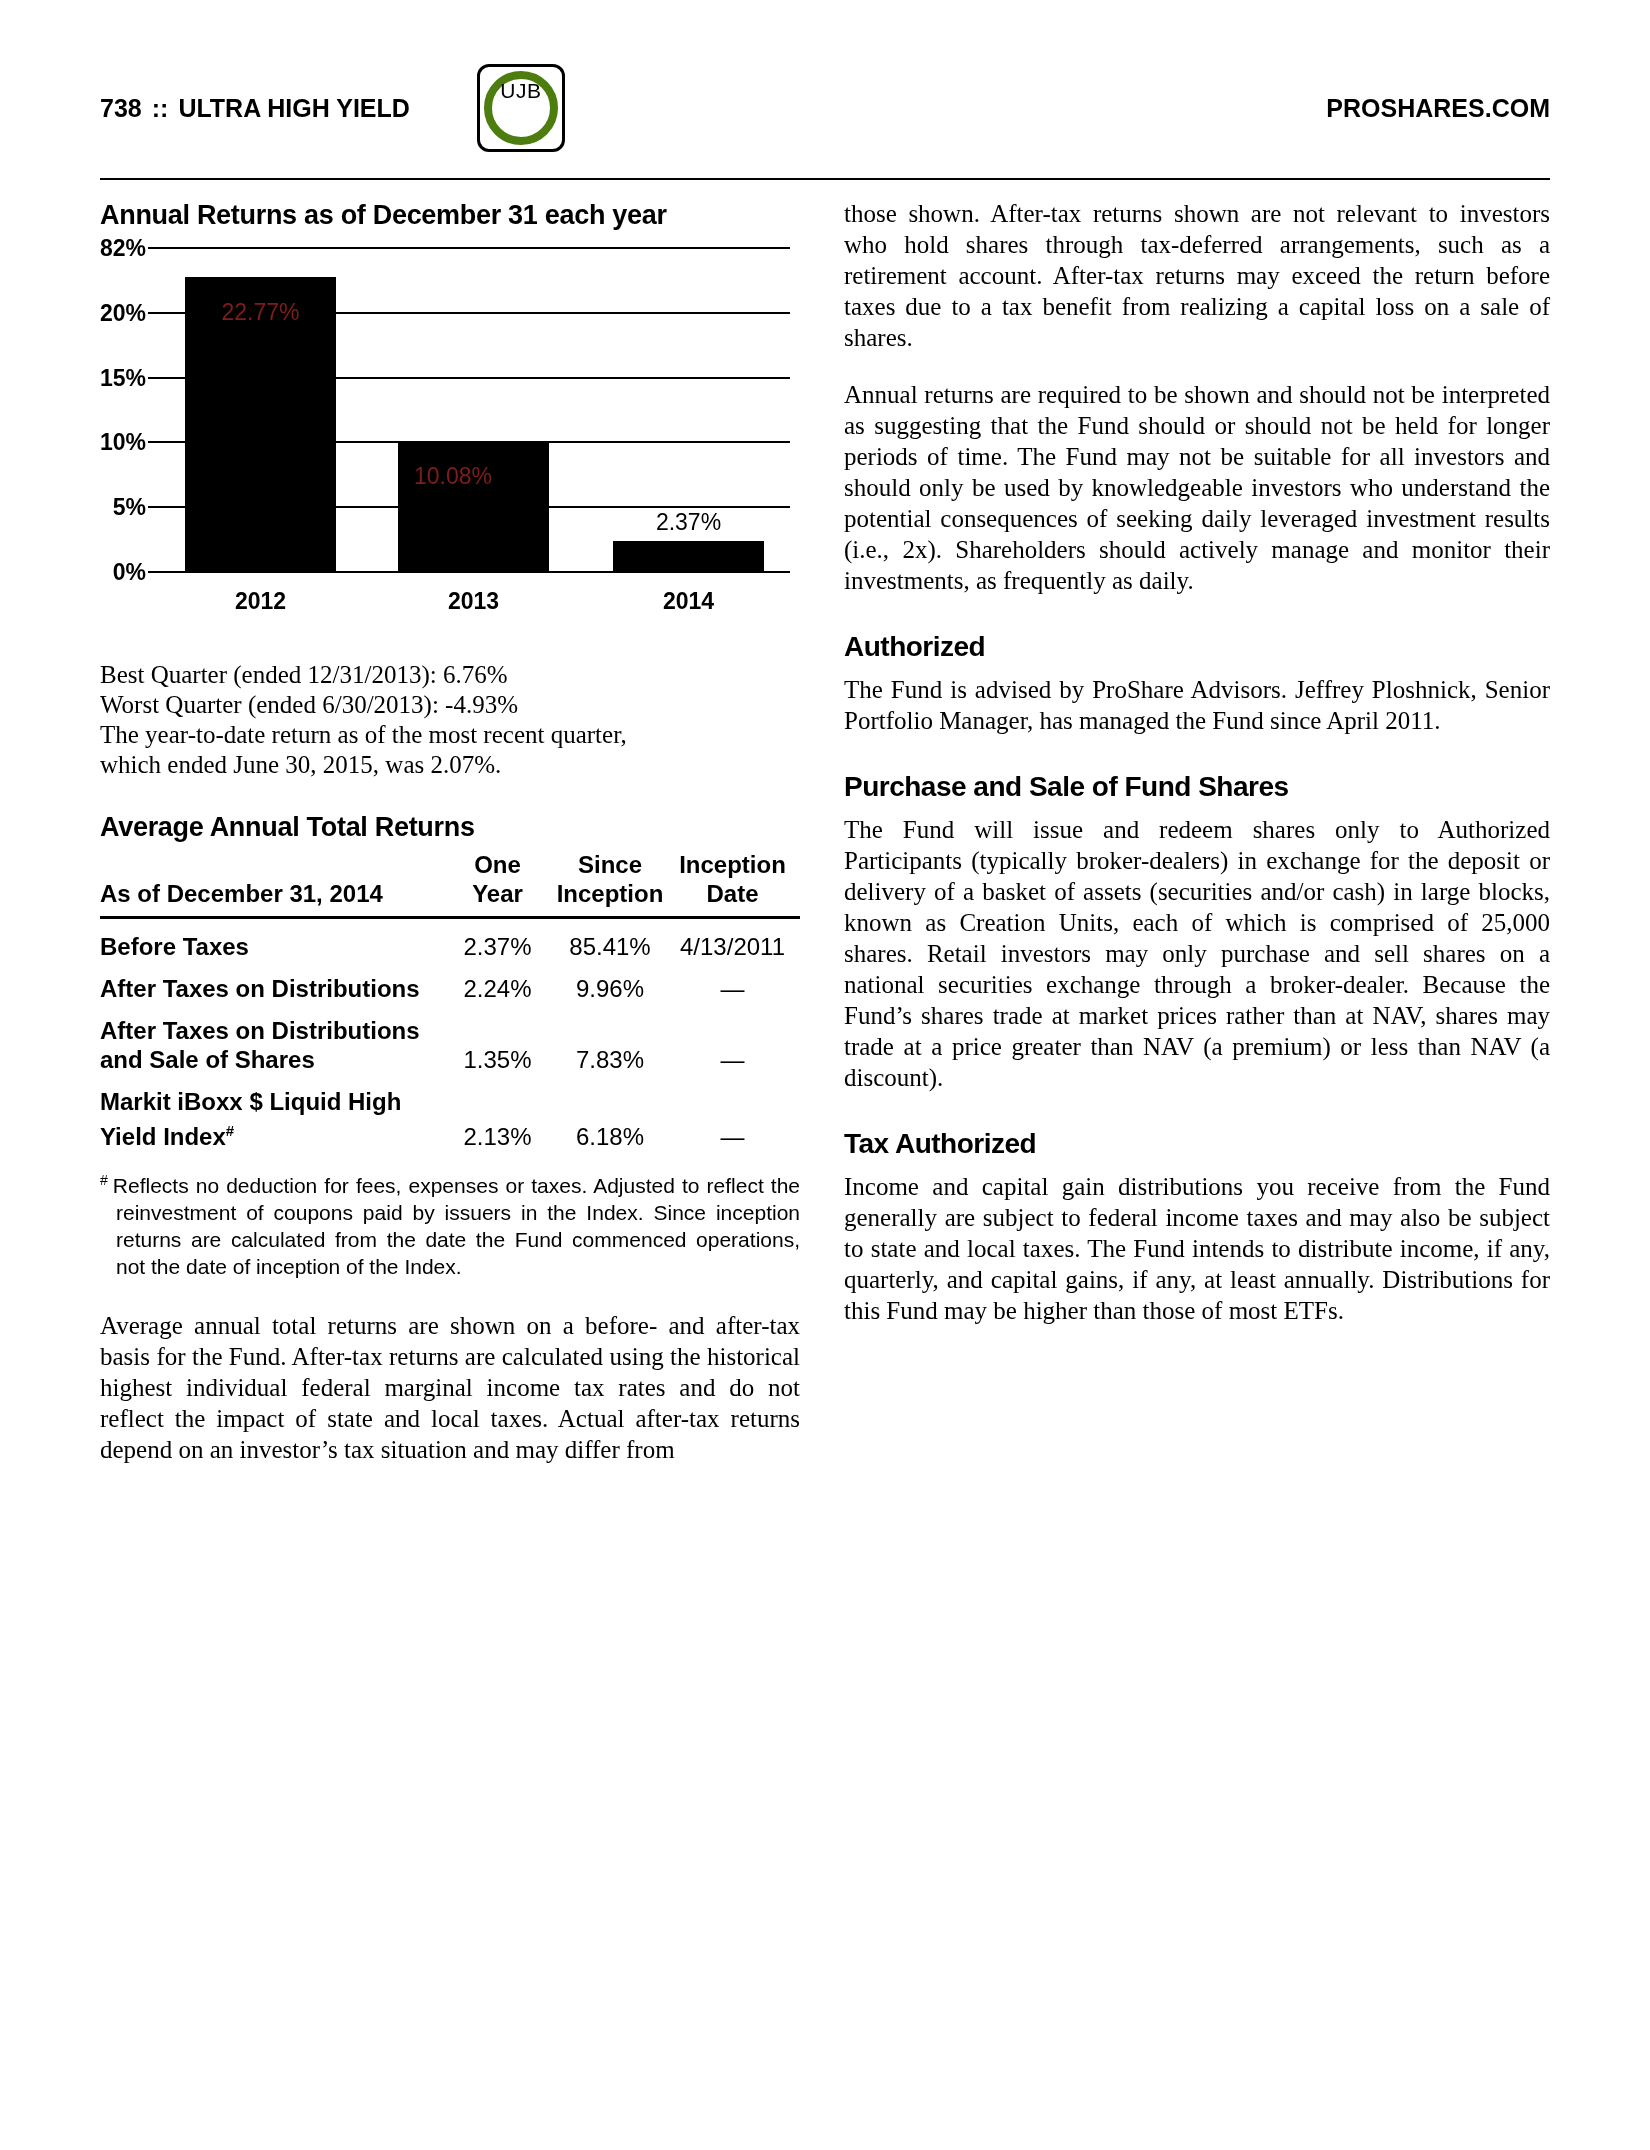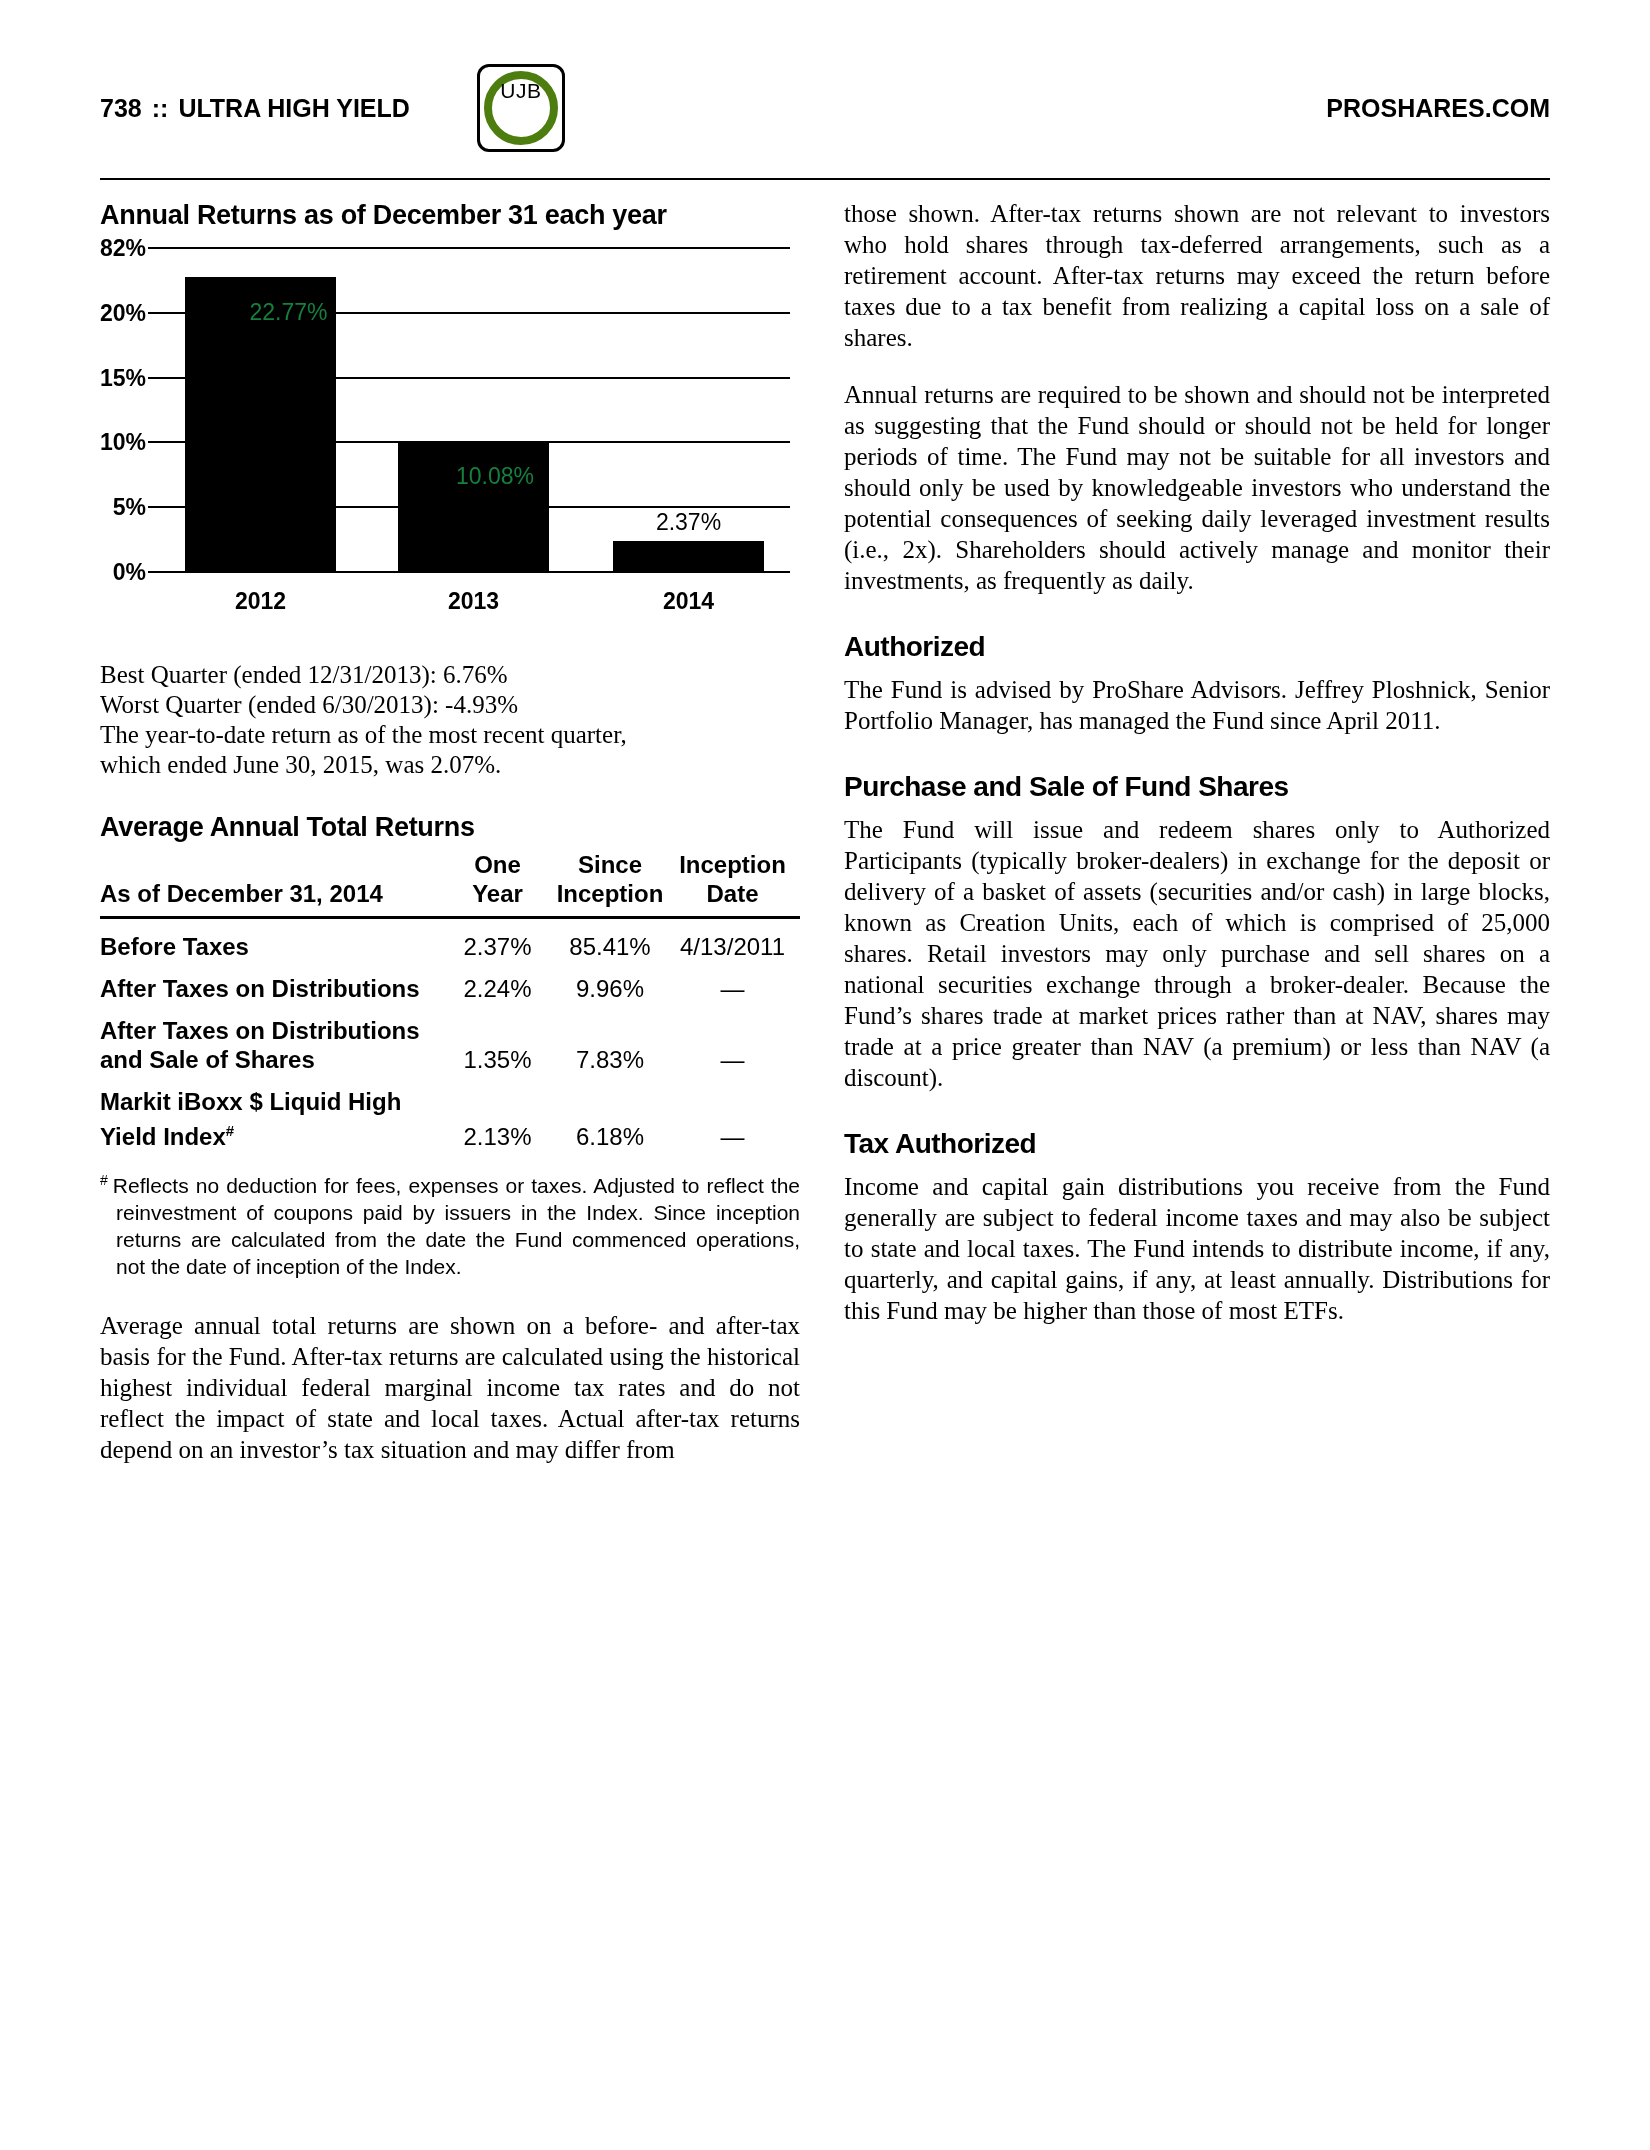--- a/index.html
+++ b/index.html
@@ -63,21 +63,21 @@
     font-family: "Liberation Sans", sans-serif;
   }
   .ytick {
     position: absolute; left: 0; width: 46px;
     text-align: right; font-weight: bold;
     font-size: 23px; line-height: 30px;
   }
   .gridline { position: absolute; left: 48px; width: 642px; height: 2px; background: #000; z-index: 1; }
   .bar { position: absolute; background: #000; z-index: 2; }
   .bar-label { position: absolute; text-align: center; font-size: 23px; line-height: 30px; z-index: 3; }
-  .bar-label.inside { color: #15803d; margin-left: 28px; }
+  .bar-label.inside { color: #7f1d1d; }
   .bar-label.above { color: #000; }
   .xtick { position: absolute; text-align: center; font-weight: bold; font-size: 23px; line-height: 30px; }
 
   .quarter-info { margin-top: 40px; font-size: 25px; line-height: 30px; }
 
   .table-title {
     font-family: "Liberation Sans", sans-serif;
     font-weight: bold; font-size: 27px; line-height: 34px;
     margin-top: 30px; letter-spacing: -0.3px;
   }
@@ -162,21 +162,21 @@
           <div class="ytick" style="top: 126.6px;">15%</div>
           <div class="gridline" style="top: 140.6px;"></div>
           <div class="ytick" style="top: 61.8px;">20%</div>
           <div class="gridline" style="top: 75.8px;"></div>
           <div class="ytick" style="top: -3px;">82%</div>
           <div class="gridline" style="top: 11px;"></div>
           <div class="bar" style="left: 85px; width: 151px; top: 40.9008px; height: 295.099px;"></div>
           <div class="bar-label inside" style="left: 85px; width: 151px; top: 60.9008px;">22.77%</div>
           <div class="xtick" style="left: 85px; width: 151px; top: 350px;">2012</div>
           <div class="bar" style="left: 298px; width: 151px; top: 205.363px; height: 130.637px;"></div>
-          <div class="bar-label inside" style="left: 300px; width: 134px; top: 225.363px;">10.08%</div>
+          <div class="bar-label inside" style="left: 286px; width: 134px; top: 225.363px;">10.08%</div>
           <div class="xtick" style="left: 298px; width: 151px; top: 350px;">2013</div>
           <div class="bar" style="left: 513px; width: 151px; top: 305.285px; height: 30.7152px;"></div>
           <div class="bar-label above" style="left: 513px; width: 151px; top: 271.285px;">2.37%</div>
           <div class="xtick" style="left: 513px; width: 151px; top: 350px;">2014</div>
         </div>
 
       <div class="quarter-info">
         <div>Best Quarter (ended 12/31/2013): 6.76%</div>
         <div>Worst Quarter (ended 6/30/2013): -4.93%</div>
         <div>The year-to-date return as of the most recent quarter,</div>

